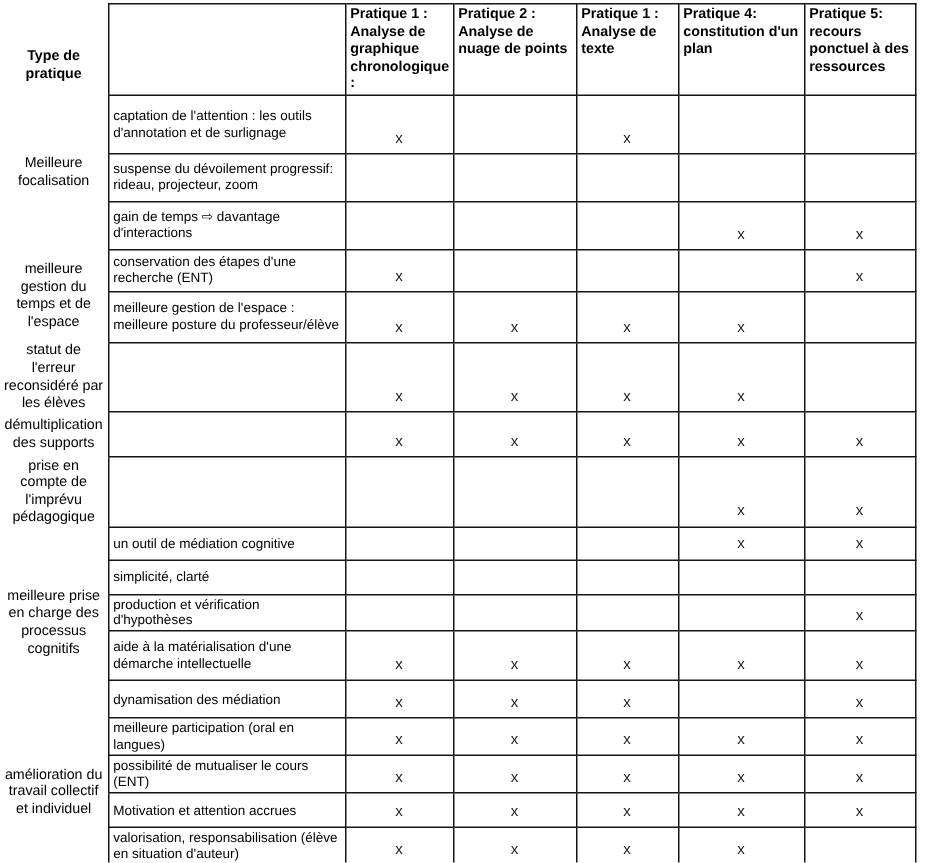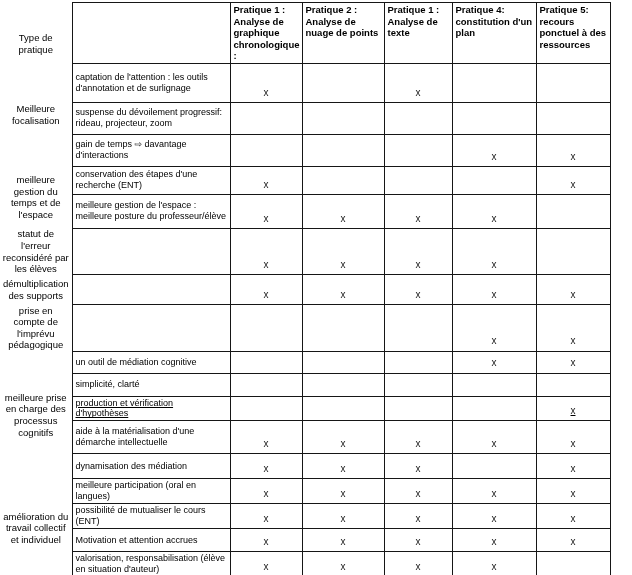--- a/index.html
+++ b/index.html
@@ -23,21 +23,21 @@
   .gutter{
     border:none;
     text-align:center;
     vertical-align:middle;
     font-size:9.5px;
     padding:0 2px;
   }
   .corner{
     vertical-align:bottom;
     padding-bottom:8px;
-    font-weight:normal;
+    font-weight:bold;
   }
   th.col-head{
     font-weight:bold;
     text-align:left;
     vertical-align:top;
     font-size:9.5px;
   }
   th.crit-head{background:#fff;}
   .crit{
     text-align:left;
@@ -156,21 +156,21 @@
           <td class="mark">x</td>
         </tr>
         <tr style="height: 23px; margin-top: 32px;">
           <td class="crit">simplicité, clarté</td>
           <td class="mark"></td>
           <td class="mark"></td>
           <td class="mark"></td>
           <td class="mark"></td>
           <td class="mark"></td>
         </tr>
-        <tr style="height: 24px; text-decoration: underline;">
+        <tr style="height: 24px;">
           <td class="crit">production et vérification d'hypothèses</td>
           <td class="mark"></td>
           <td class="mark"></td>
           <td class="mark"></td>
           <td class="mark"></td>
           <td class="mark">x</td>
         </tr>
         <tr style="height: 33px;">
           <td class="crit">aide à la matérialisation d'une démarche intellectuelle</td>
           <td class="mark">x</td>

